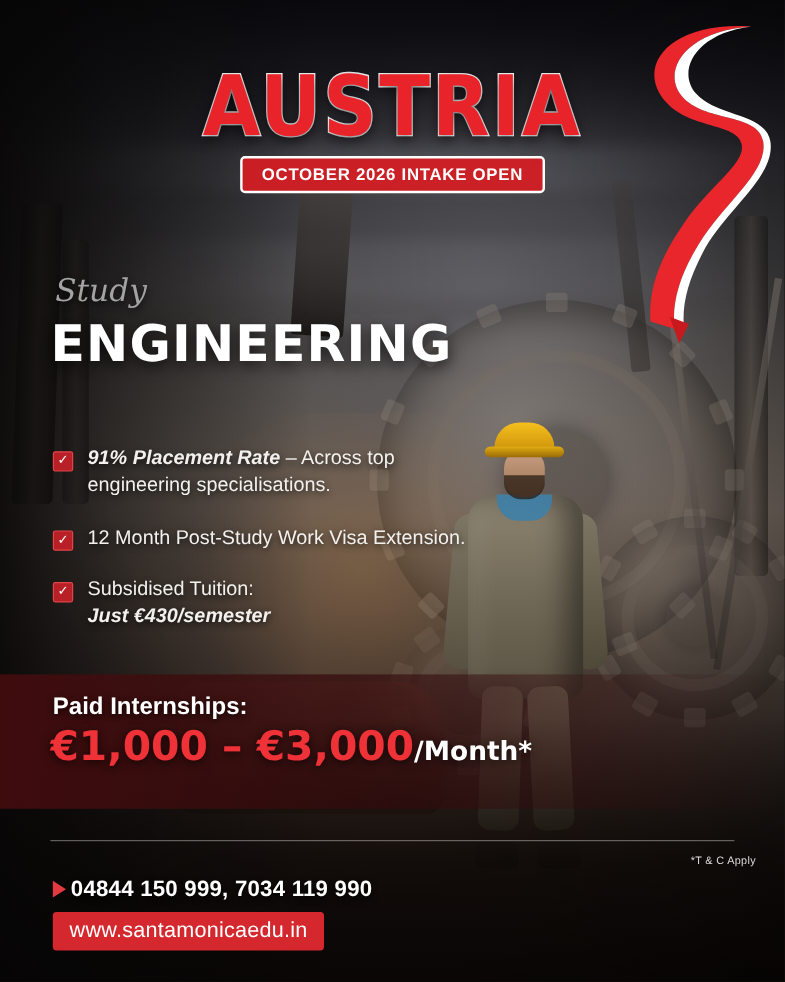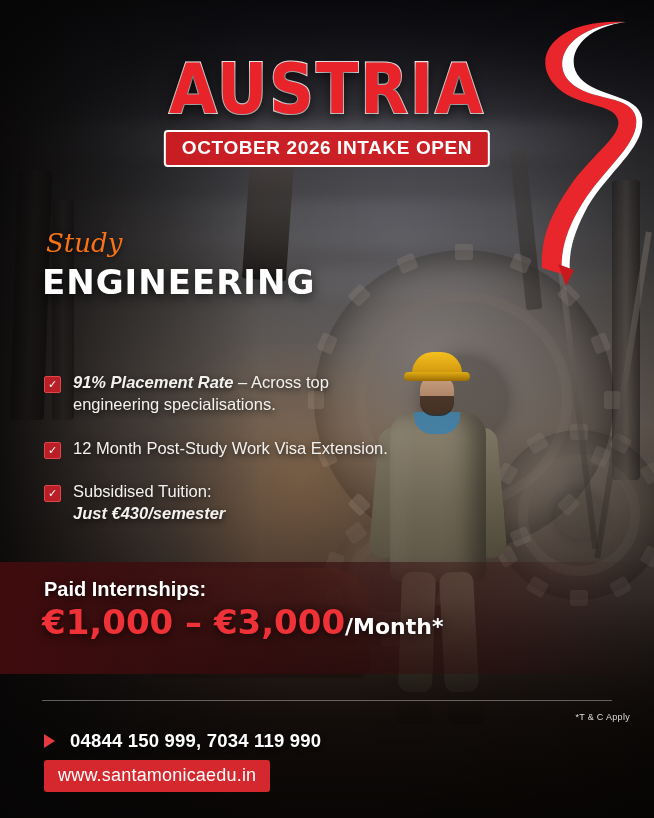--- a/index.html
+++ b/index.html
@@ -214,39 +214,39 @@
     -webkit-text-stroke:2px #ffffff;
     paint-order: stroke fill;
     text-shadow:0 3px 10px rgba(0,0,0,.6);
     transform:scaleY(1.12);
   }
   .intake-badge {
     position:absolute; top:130px; left:50%; transform:translateX(-50%);
     border:2px solid #ffffff;
     background:rgba(214,28,34,.92);
     color:#fff;
-    font-size:19px; font-weight:bold; letter-spacing:.6px;
+    font-size:14px; font-weight:bold; letter-spacing:.6px;
     padding:5px 16px 6px;
     border-radius:4px;
     white-space:nowrap;
   }
 
   .study-script {
     position:absolute; left:46px; top:228px;
     font-family:"DejaVu Serif", serif;
     font-style:italic;
     font-size:26px;
-    color:#f97316;
+    color:#a3a3a3;
     text-shadow:0 2px 6px rgba(0,0,0,.7);
   }
   .engineering {
     position:absolute; left:42px; top:262px;
     font-family:"DejaVu Sans", sans-serif;
     font-weight:bold;
-    font-size:34px;
+    font-size:42px;
     letter-spacing:1px;
     color:#ffffff;
     text-shadow:0 3px 12px rgba(0,0,0,.75);
   }
 
   .why-tag {
     position:absolute; left:44px; top:333px;
     background:#d1232a;
     color:#fff;
     font-size:14px; font-weight:bold; letter-spacing:.5px;
@@ -303,21 +303,21 @@
     position:absolute; right:24px; top:676px;
     color:#dedede; font-size:9px; letter-spacing:.3px;margin-top:36px;
   }
   .divider {
     position:absolute; left:42px; right:42px; top:700px;
     height:1px; background:rgba(255,255,255,.35);
   }
 
   .phone {
     position:absolute; left:44px; top:730px;
-    display:flex; align-items:center; gap:15px;
+    display:flex; align-items:center; gap:4px;
   }
   .phone .tri {
     width:0; height:0;
     border-left:11px solid #e23a3f;
     border-top:7px solid transparent;
     border-bottom:7px solid transparent;
   }
   .phone .num {
     color:#ffffff; font-size:18.5px; font-weight:bold; letter-spacing:.2px;
     text-shadow:0 2px 5px rgba(0,0,0,.8);

